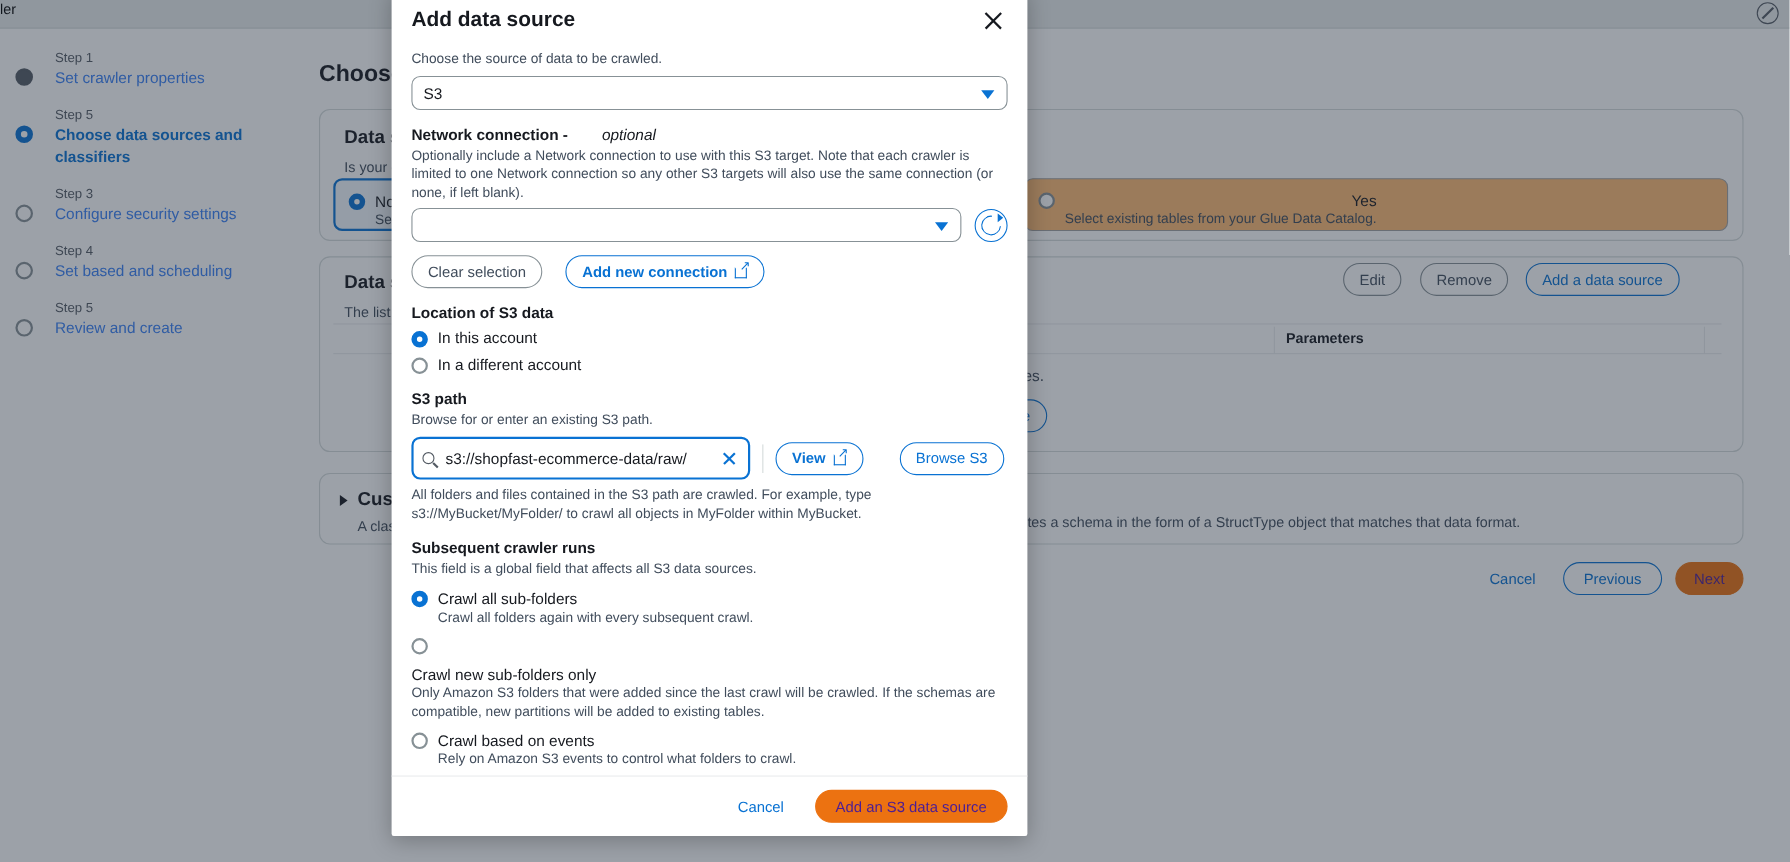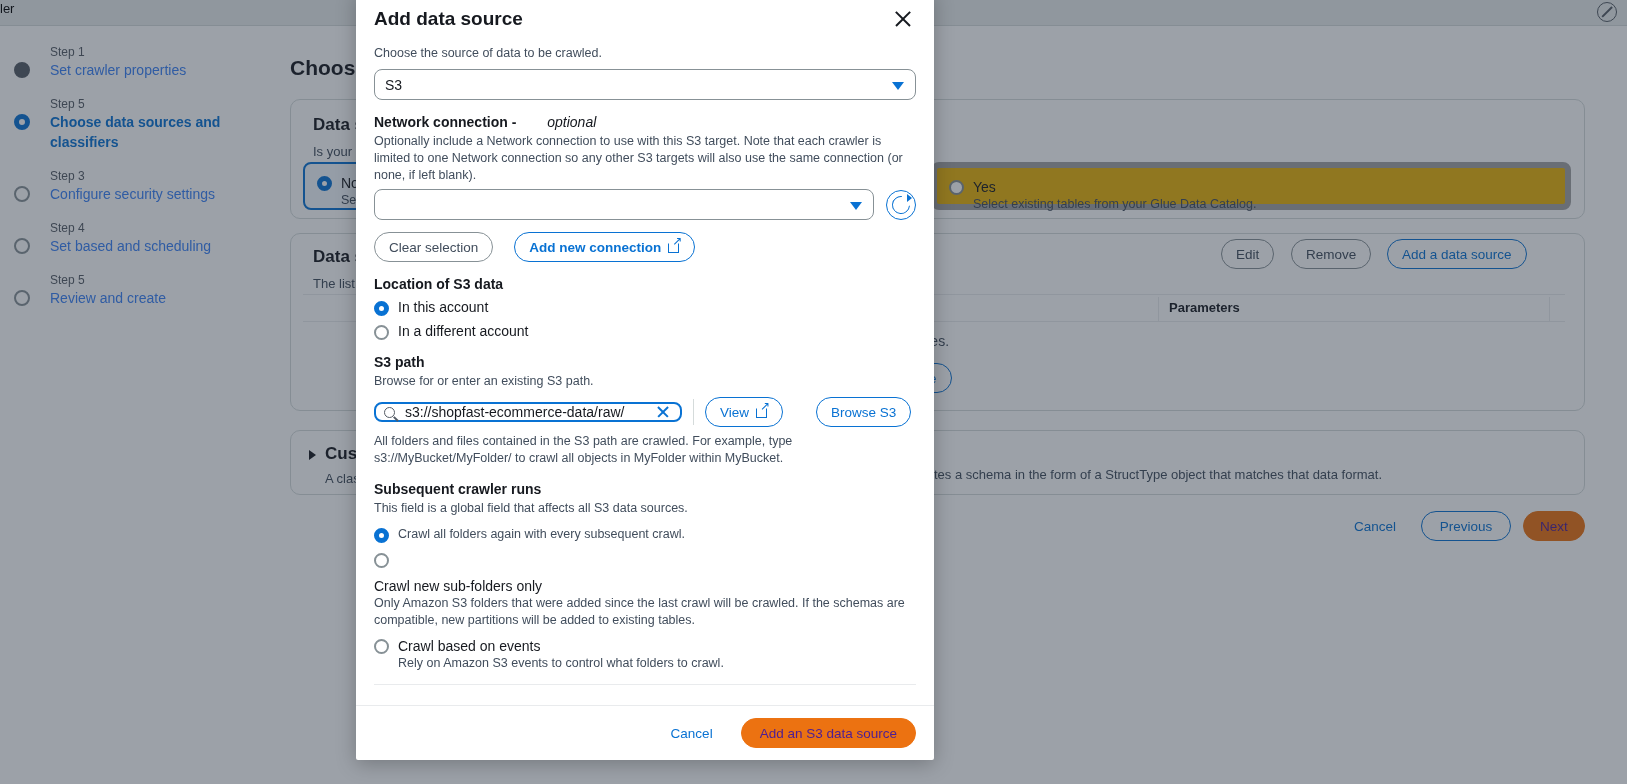--- a/index.html
+++ b/index.html
@@ -59,21 +59,21 @@
   .panel {
     position: absolute; border: 1px solid #d5dbdb; border-radius: 10px;
     background: #ffffff;
   }
   .panel-title { font-size: 17px; font-weight: bold; }
   .panel-sub { font-size: 13px; color: #414d5c; }
   .radio-card {
     border: 2px solid #0972d3; border-radius: 8px; background: #f2f8fd;
     padding: 10px 12px;
   }
-  .radio-card.plain { border: 6px solid #a3a3a3; background: #eab308; }
+  .radio-card.plain { border: 1px solid #a3a3a3; background: #fdba74; text-align: right; }
   .radio-row { display: flex; gap: 9px; align-items: flex-start; }
   .rdo {
     width: 15px; height: 15px; border-radius: 50%; border: 2px solid #879196;
     background: #fff; flex: none; margin-top: 2px;
   }
   .rdo.on { border: 5px solid #0972d3; }
   .rdo-label { font-size: 14px; line-height: 18px; }
   .rdo-desc { font-size: 12.5px; color: #414d5c; line-height: 17px; }
 
   .btn {
@@ -151,21 +151,21 @@
     border: 1.8px solid #0972d3; border-radius: 50%;
     border-right-color: transparent; transform: rotate(-40deg);
   }
   .refresh::after {
     content: ""; position: absolute; right: 3px; top: 3px;
     width: 0; height: 0; border-left: 5px solid #0972d3;
     border-top: 4px solid transparent; border-bottom: 4px solid transparent;
   }
 
   .srch {
-    height: 20px; border: 2px solid #0972d3; border-radius: 8px; background: #fff;
+    height: 39px; border: 2px solid #0972d3; border-radius: 8px; background: #fff;
     display: flex; align-items: center; gap: 8px; padding: 0 8px; flex: 1;
   }
   .mag {
     width: 11px; height: 11px; border: 1.7px solid #545b64; border-radius: 50%;
     position: relative; flex: none;
   }
   .mag::after {
     content: ""; position: absolute; right: -5px; bottom: -3px; width: 6px; height: 1.7px;
     background: #545b64; transform: rotate(45deg);
   }
@@ -344,33 +344,34 @@
       <div class="fld-desc">Browse for or enter an existing S3 path.</div>
 
       <div style="display:flex; align-items:center; gap:11px; margin-top:7px;">
         <div class="srch" style="max-width:308px;">
           <span class="mag"></span>
           <input type="text" value="s3://shopfast-ecommerce-data/raw/" placeholder="s3://bucket/prefix" style="">
           <span class="xclear"></span>
         </div>
         <div class="divider-v"></div>
         <button class="btn">
-          <span style="font-weight:normal;">View</span>
+          <span style="font-weight:bold;">View</span>
           <span class="ext"></span>
         </button>
         <button class="btn" style="margin-left:22px;">Browse S3</button>
       </div>
       <div class="fld-desc" style="margin-top:6px;">All folders and files contained in the S3 path are crawled. For example, type s3://MyBucket/MyFolder/ to crawl all objects in MyFolder within MyBucket.</div>
 
       <div class="fld-label">Subsequent crawler runs</div>
       <div class="fld-desc">This field is a global field that affects all S3 data sources.</div>
 
       <div style="display:flex; gap:9px; margin-top:9px;">
         <span class="rdo on"></span>
         <div>
+          <div class="rdo-label">Crawl all sub-folders</div>
           <div class="rdo-desc">Crawl all folders again with every subsequent crawl.</div>
         </div>
       </div>
       <div style="display:flex; gap:9px; margin-top:8px;flex-direction:column;">
         <span class="rdo"></span>
         <div>
           <div class="rdo-label">Crawl new sub-folders only</div>
           <div class="rdo-desc">Only Amazon S3 folders that were added since the last crawl will be crawled. If the schemas are compatible, new partitions will be added to existing tables.</div>
         </div>
       </div>

